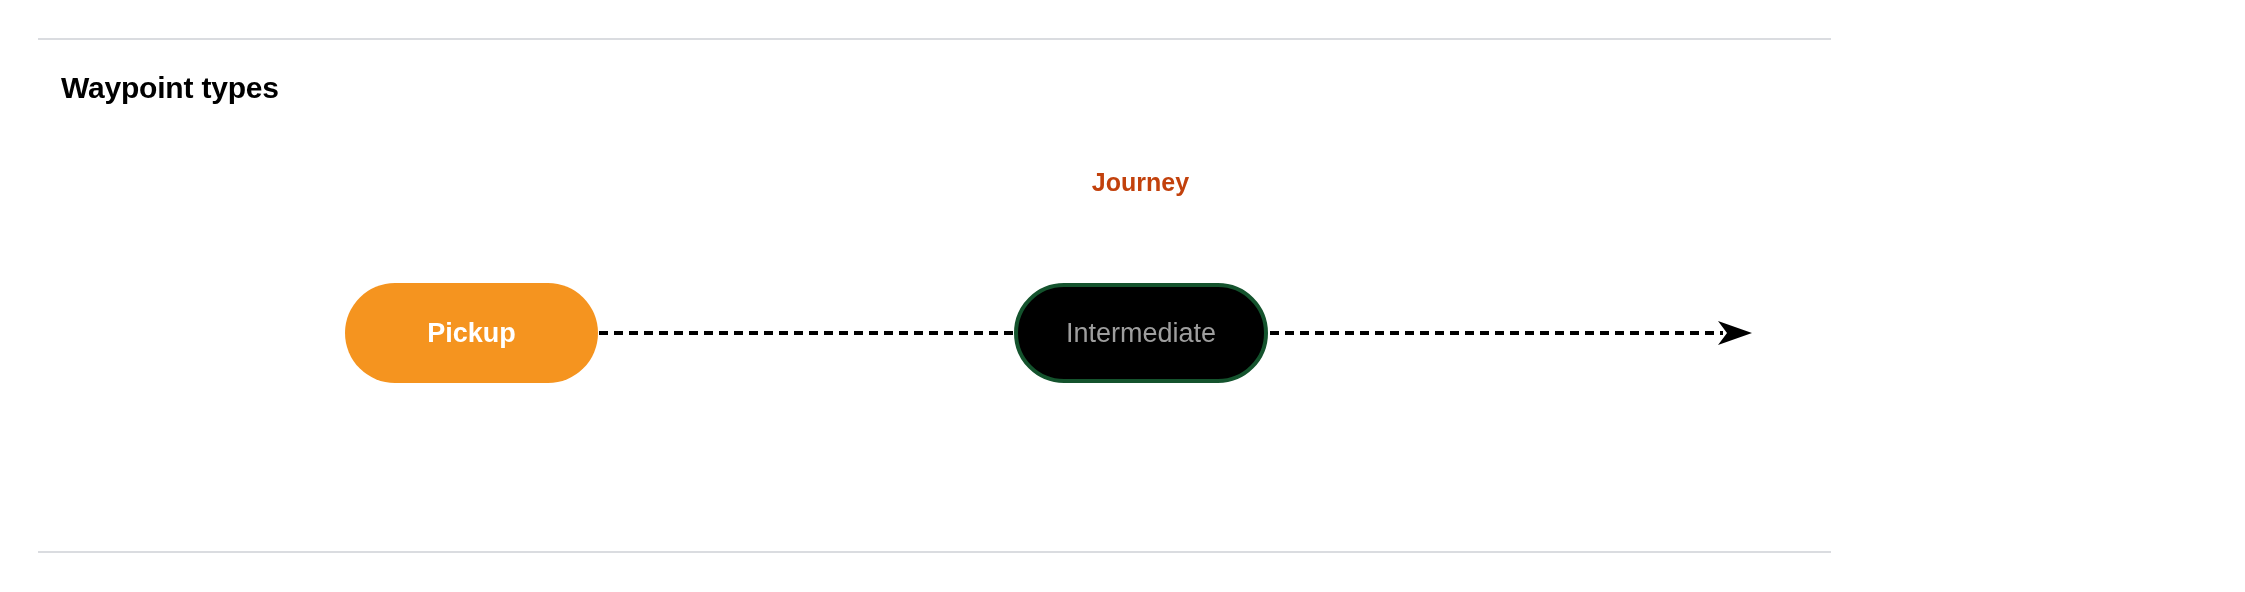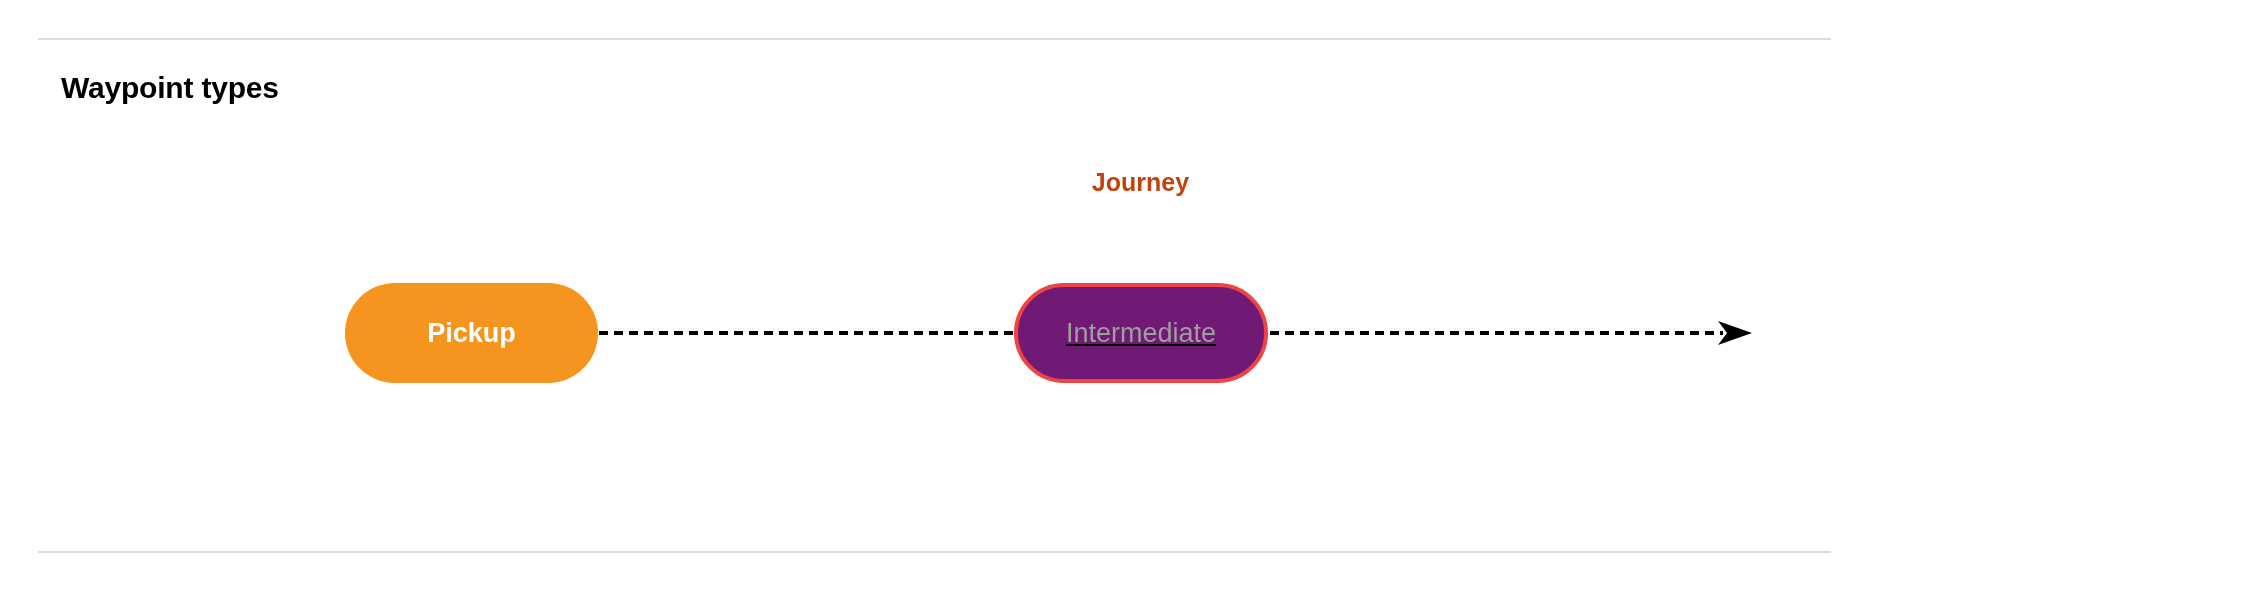--- a/index.html
+++ b/index.html
@@ -105,22 +105,22 @@
     background: #f5941f;
   }
   .node-pickup .node-label {
     color: #ffffff;
     font-weight: bold;
   }
 
   .node-intermediate {
     left: 1014px;
     width: 254px;
-    background: #701a75;
-    border: 4px solid #ef4444;
+    background: #000000;
+    border: 4px solid #14532d;
     text-decoration: underline;
   }
   .node-intermediate .node-label {
     color: #9e9e9e;
     font-weight: normal;
   }
 
   .node-dropoff {
     left: 1752px;
     width: 249px;

